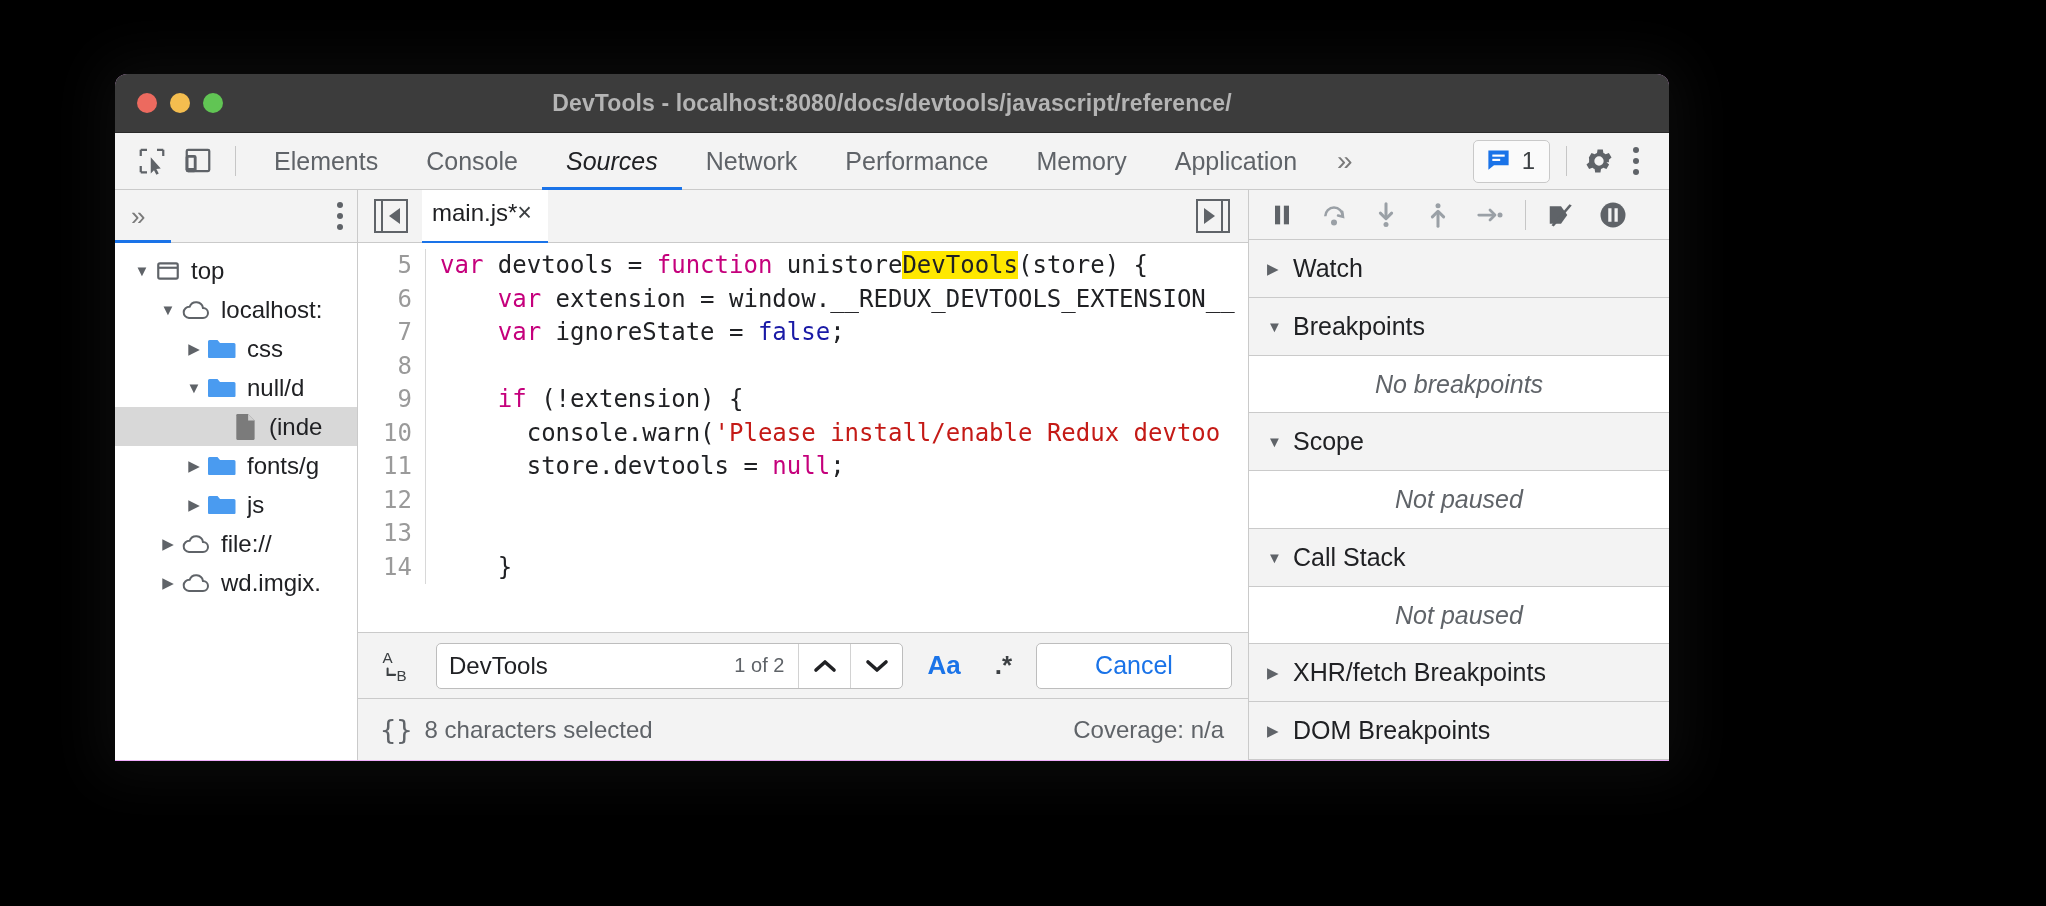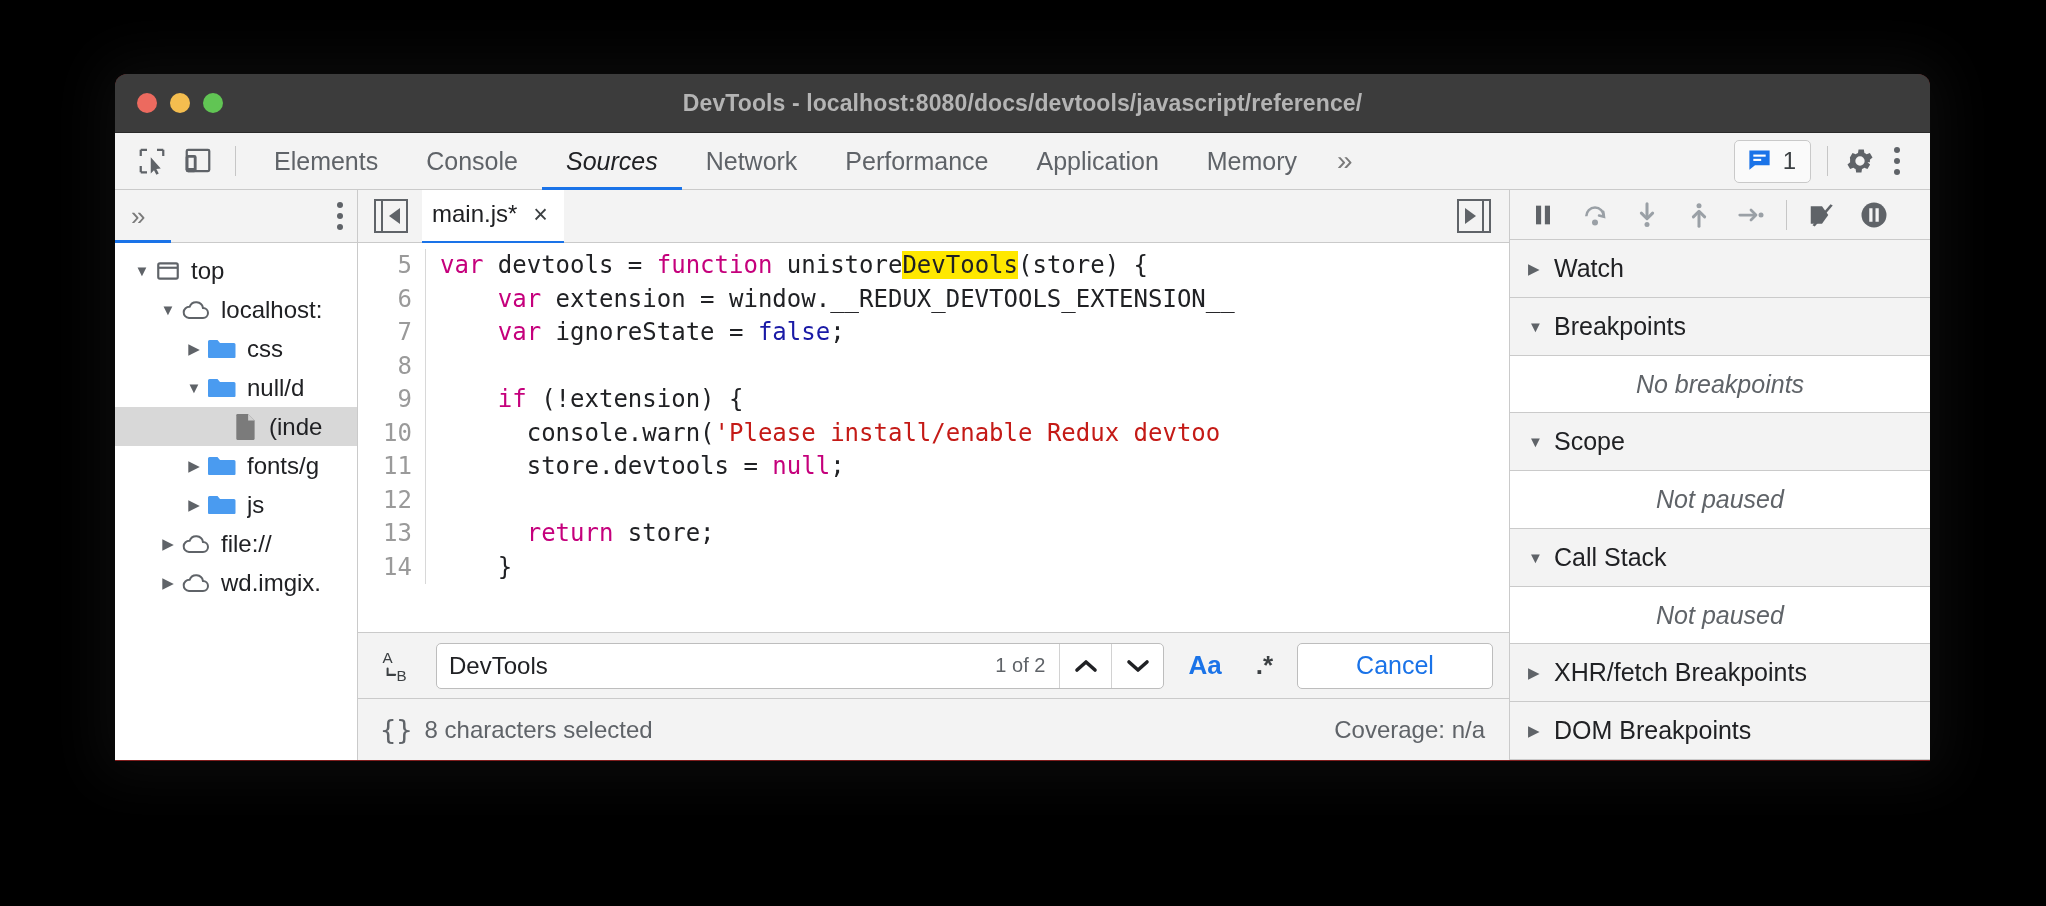--- a/index.html
+++ b/index.html
@@ -12,22 +12,22 @@
   #root {
     position: relative;
     width: 2046px; height: 906px;
     background: #000;
   }
 
   
   .window {
     position: absolute;
     left: 115px; top: 74px;
-    width: 1815px; height: 687px;
-    background: #7f1d1d;
+    width: 1554px; height: 687px;
+    background: #f0abfc;
     border-radius: 12px 12px 0 0;
     overflow: hidden;
     box-shadow: 0 0 55px 18px rgba(255,255,255,0.045);
   }
 
   
   .titlebar {
     position: relative;
     height: 59px;
     background: #3c3c3c;
@@ -150,22 +150,22 @@
     border: 2px solid #5f6368; display: flex; align-items: center;
     flex: none;
   }
   .ed-toggle .bar { width: 7px; height: 100%; border-right: 2px solid #5f6368; }
   .ed-toggle .tri {
     width: 0; height: 0; margin-left: 6px;
     border-left: 11px solid #5f6368;
     border-top: 8px solid transparent; border-bottom: 8px solid transparent;
   }
   .file-tab {
-    display: flex; align-items: center; gap: 16px;
-    height: 53px; padding: 0 16px 4px 10px;
+    display: flex; align-items: flex-end; 
+    height: 53px; padding: 0 16px 16px 10px;
     background: #ffffff; position: relative;
     font-size: 24px; color: #202124;
   }
   .file-tab:after {
     content:""; position:absolute; left:0; right:0; bottom:-1px; height:3px; background:#1a73e8;
   }
   .tab-close { font-size: 25px; color: #3c4043; }
   .ed-right { margin-left: auto; padding-right: 18px; display: flex; align-items: center; }
   .pretty {
     width: 34px; height: 34px; border: 2px solid #5f6368;
@@ -298,22 +298,22 @@
         </svg>
       </div>
       <div class="tb-sep"></div>
 
       <div class="panel-tabs">
         <div class="ptab">Elements</div>
         <div class="ptab">Console</div>
         <div class="ptab active">Sources</div>
         <div class="ptab">Network</div>
         <div class="ptab">Performance</div>
+        <div class="ptab">Memory</div>
         <div class="ptab">Application</div>
-        <div class="ptab">Memory</div>
       </div>
       <div class="more-tabs">»</div>
 
       <div class="tabbar-right">
         <div class="msg-badge">
           <span>
             <svg width="27" height="27" viewBox="0 0 24 24">
               <path d="M3 4h18v13H8l-5 4z" fill="#1a73e8"></path>
               <rect x="6.5" y="7.6" width="11" height="1.9" fill="#fff"></rect>
               <rect x="6.5" y="11.4" width="7" height="1.9" fill="#fff"></rect>
@@ -464,21 +464,21 @@
 
         <div class="code-area">
           <div class="cline"><span class="gutter">5</span><span class="ctext"><span class="kw">var </span>devtools = <span class="kw">function </span>unistore<span class="hl">DevTools</span>(store) {</span></div>
           <div class="cline"><span class="gutter">6</span><span class="ctext">    <span class="kw">var </span>extension = window.__REDUX_DEVTOOLS_EXTENSION__</span></div>
           <div class="cline"><span class="gutter">7</span><span class="ctext">    <span class="kw">var </span>ignoreState = <span class="atom">false</span>;</span></div>
           <div class="cline"><span class="gutter">8</span><span class="ctext"> </span></div>
           <div class="cline"><span class="gutter">9</span><span class="ctext">    <span class="kw">if</span> (!extension) {</span></div>
           <div class="cline"><span class="gutter">10</span><span class="ctext">      console.warn(<span class="str">'Please install/enable Redux devtoo</span></span></div>
           <div class="cline"><span class="gutter">11</span><span class="ctext">      store.devtools = <span class="kw">null</span>;</span></div>
           <div class="cline"><span class="gutter">12</span><span class="ctext"> </span></div>
-          <div class="cline"><span class="gutter">13</span><span class="ctext">      <span class="kw">return</span> store;</span></div>
+          <div class="cline"><span class="gutter">13</span></div>
           <div class="cline"><span class="gutter">14</span><span class="ctext">    }</span></div>
         </div>
 
         <div class="searchbar">
           <span class="replace-icon">
             <svg width="38" height="38" viewBox="0 0 30 30" fill="none" stroke="#3c4043" stroke-width="1.6">
               <text x="2" y="13" font-size="12" fill="#3c4043" stroke="none" font-family="Liberation Sans, sans-serif">A</text>
               <text x="13" y="27" font-size="12" fill="#3c4043" stroke="none" font-family="Liberation Sans, sans-serif">B</text>
               <path d="M6 17v5h6" stroke-linecap="round"></path>
             </svg>

